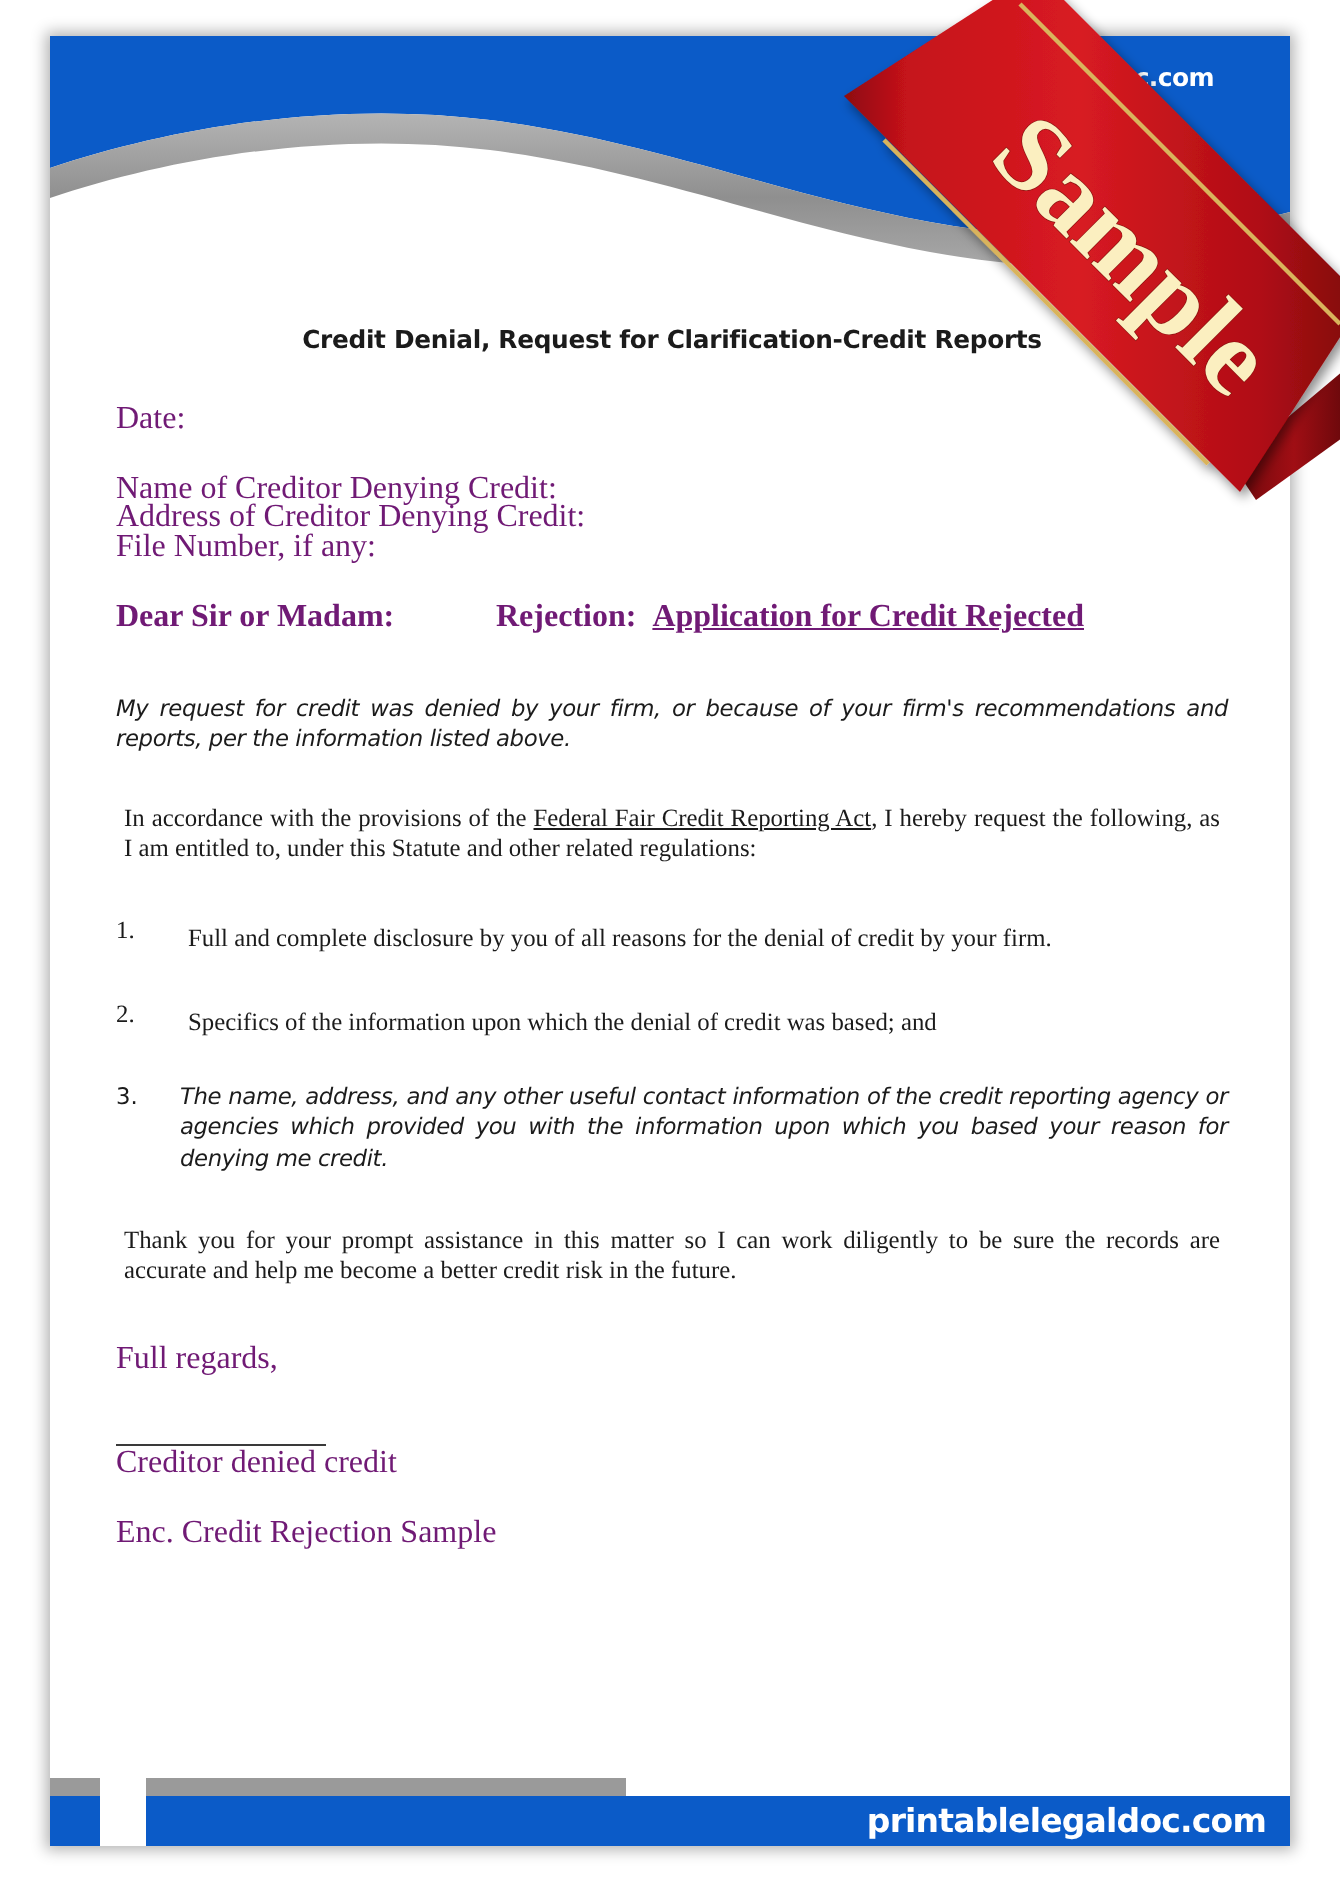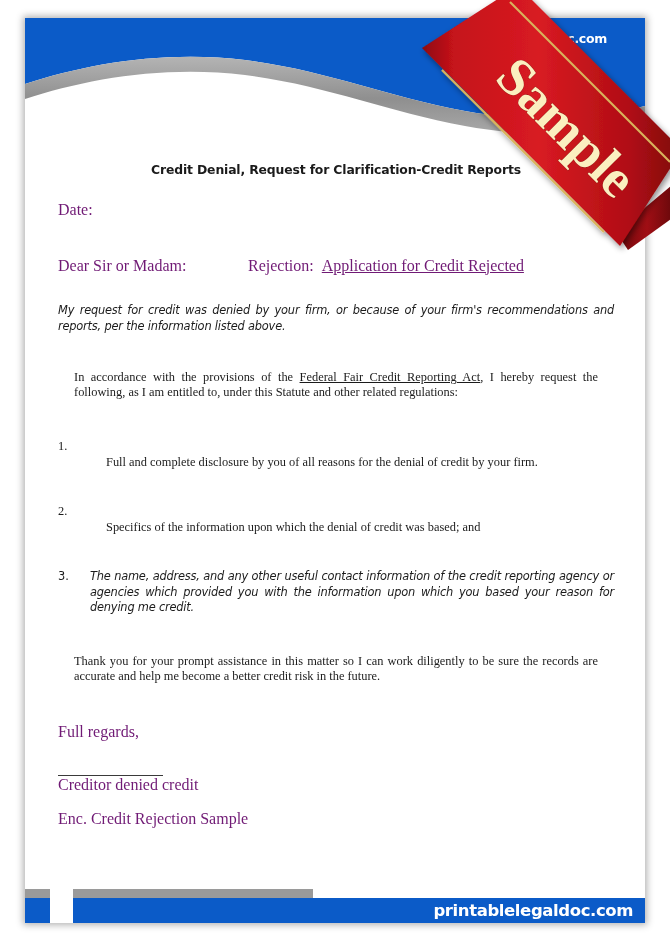--- a/index.html
+++ b/index.html
@@ -120,20 +120,21 @@
   .gap-d { height: 20px; }
   .gap-e { height: 22px; }
   .gap-f { height: 25px; }
   .gap-g { height: 35px; }
 
   .addr-block p { margin: 0; }
 
   .salute-row {
     display: flex;
     align-items: flex-end;
+    font-weight: bold;
   }
   .salute {
     width: 190px;
     flex: 0 0 190px;
   }
   .ref-label { white-space: nowrap; }
   .u { text-decoration: underline; }
 
   
   .p-sans {
@@ -145,21 +146,21 @@
     text-align: justify;
     letter-spacing: -0.2px;
     font-style: italic;
   }
   
   .p-serif {
     font-family: "Liberation Serif", serif;
     font-size: 12.4px;
     color: #1b1b1b;
     line-height: 15.2px;
-    margin: 16px;
+    margin: 4px;
     text-align: justify;
   }
 
   .numlist { margin: 0; padding: 0; list-style: none; }
   .numitem {
     display: flex;
     margin-bottom: 18px;
   }
   .numitem:last-child { margin-bottom: 0; }
   .num {
@@ -268,20 +269,25 @@
     </div>
 
     <div class="doc-body">
 
       <h1 class="doc-title">Credit Denial, Request for Clarification-Credit Reports</h1>
 
       <p class="fld">Date:</p>
 
       <div class="gap-a"></div>
 
+      <div class="addr-block">
+        <p class="fld">Name of Creditor Denying Credit:</p>
+        <p class="fld">Address of Creditor Denying Credit:</p>
+        <p class="fld">File Number, if any:</p>
+      </div>
 
       <div class="gap-b"></div>
 
       <div class="salute-row">
         <div class="fld salute">Dear Sir or Madam:</div>
         <div class="fld">
           <span class="ref-label">Rejection:</span>
           <span>&nbsp;</span><span class="u">Application for Credit Rejected</span>
         </div>
       </div>

